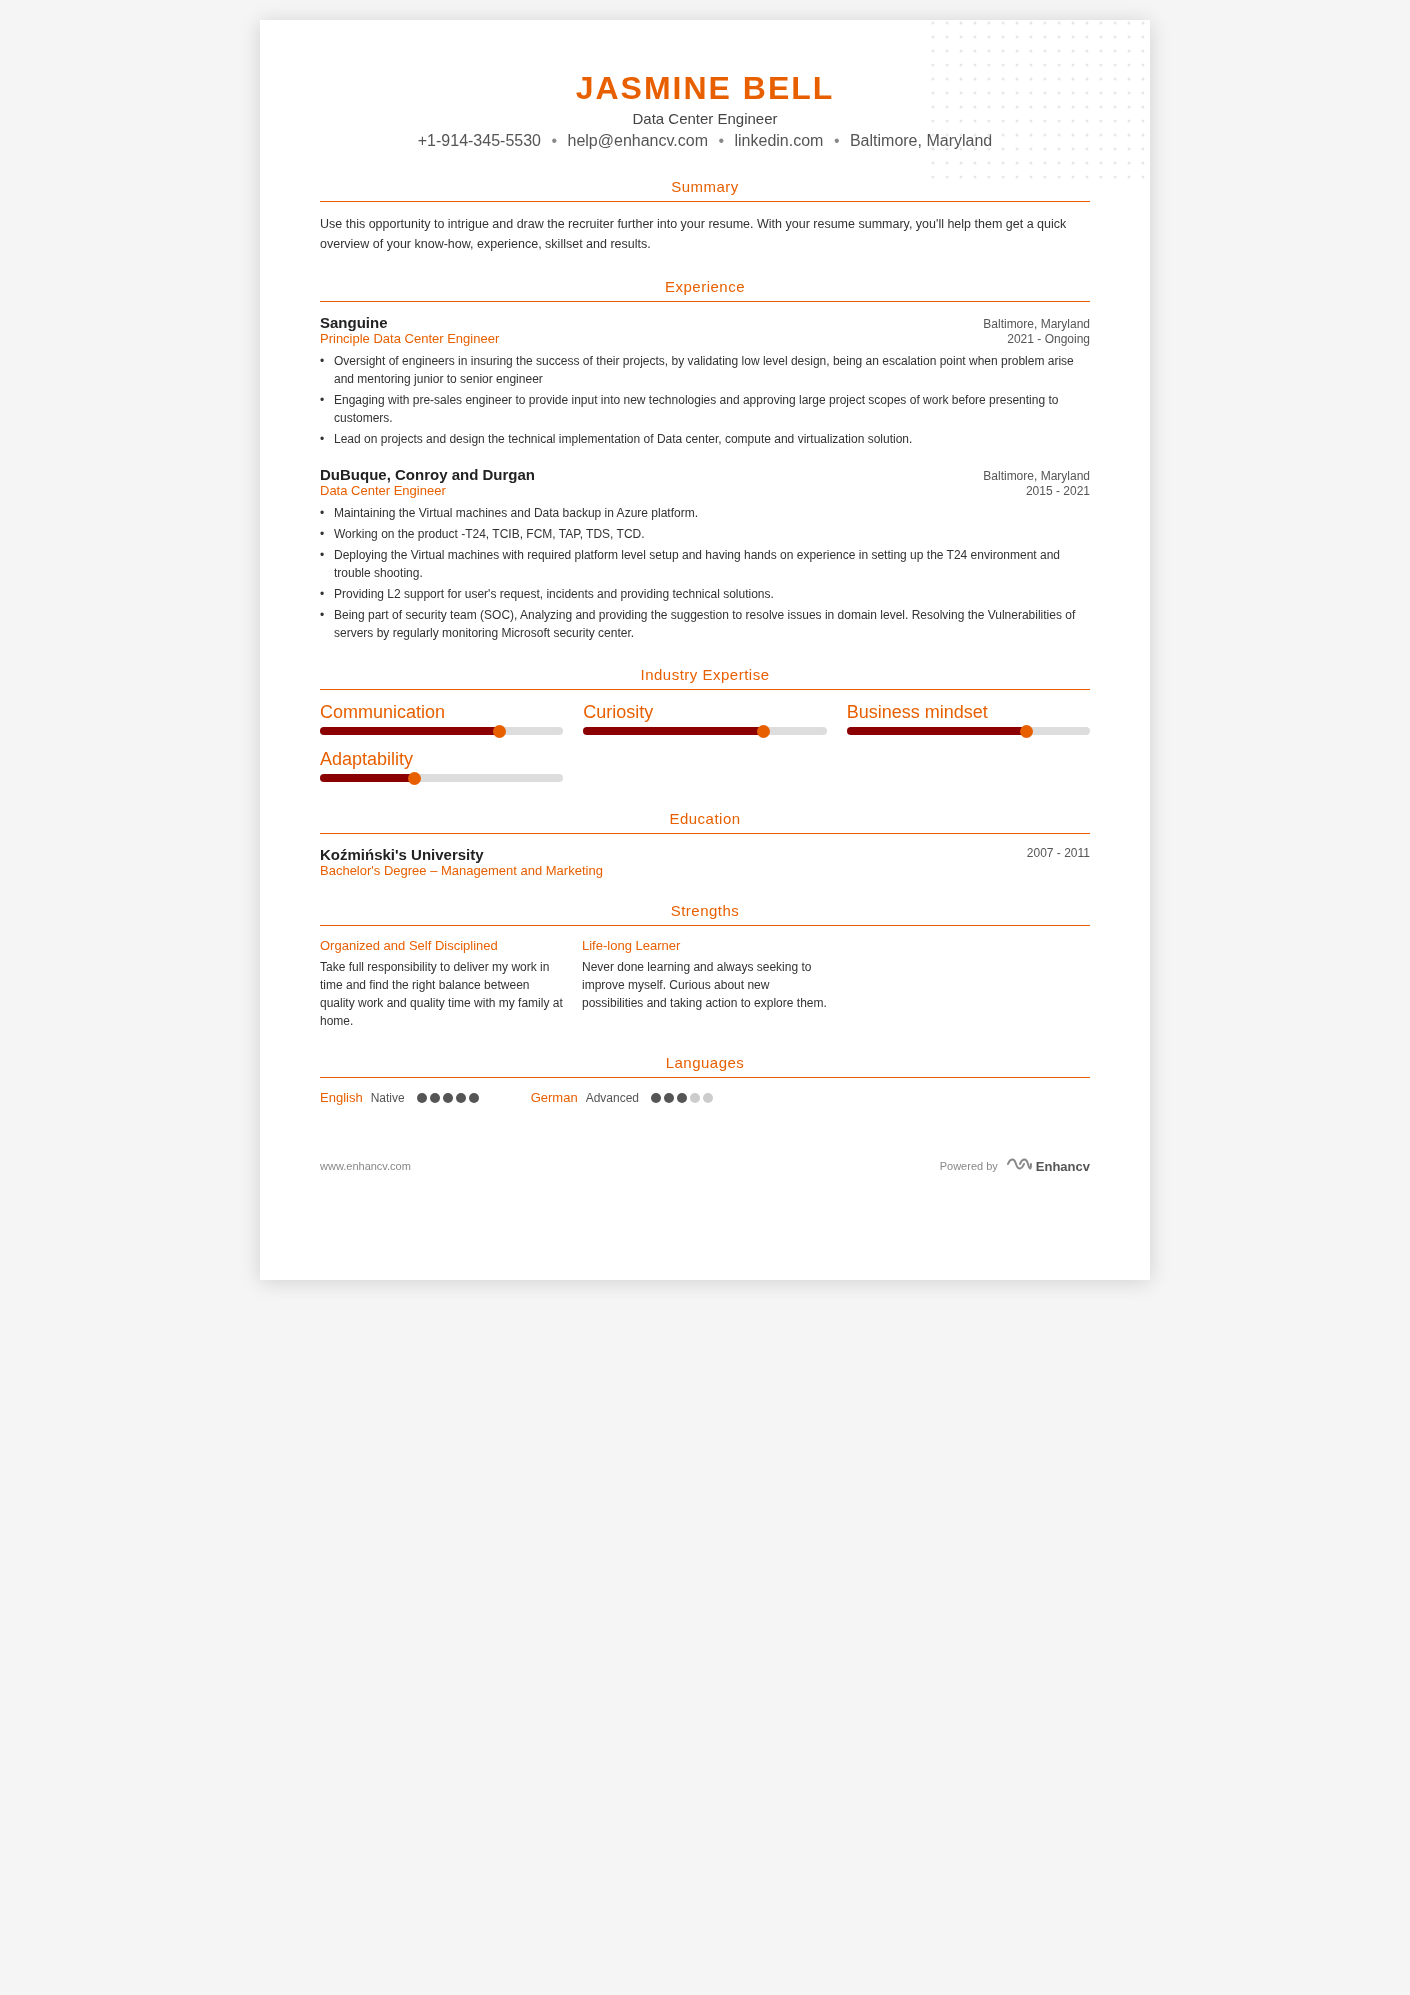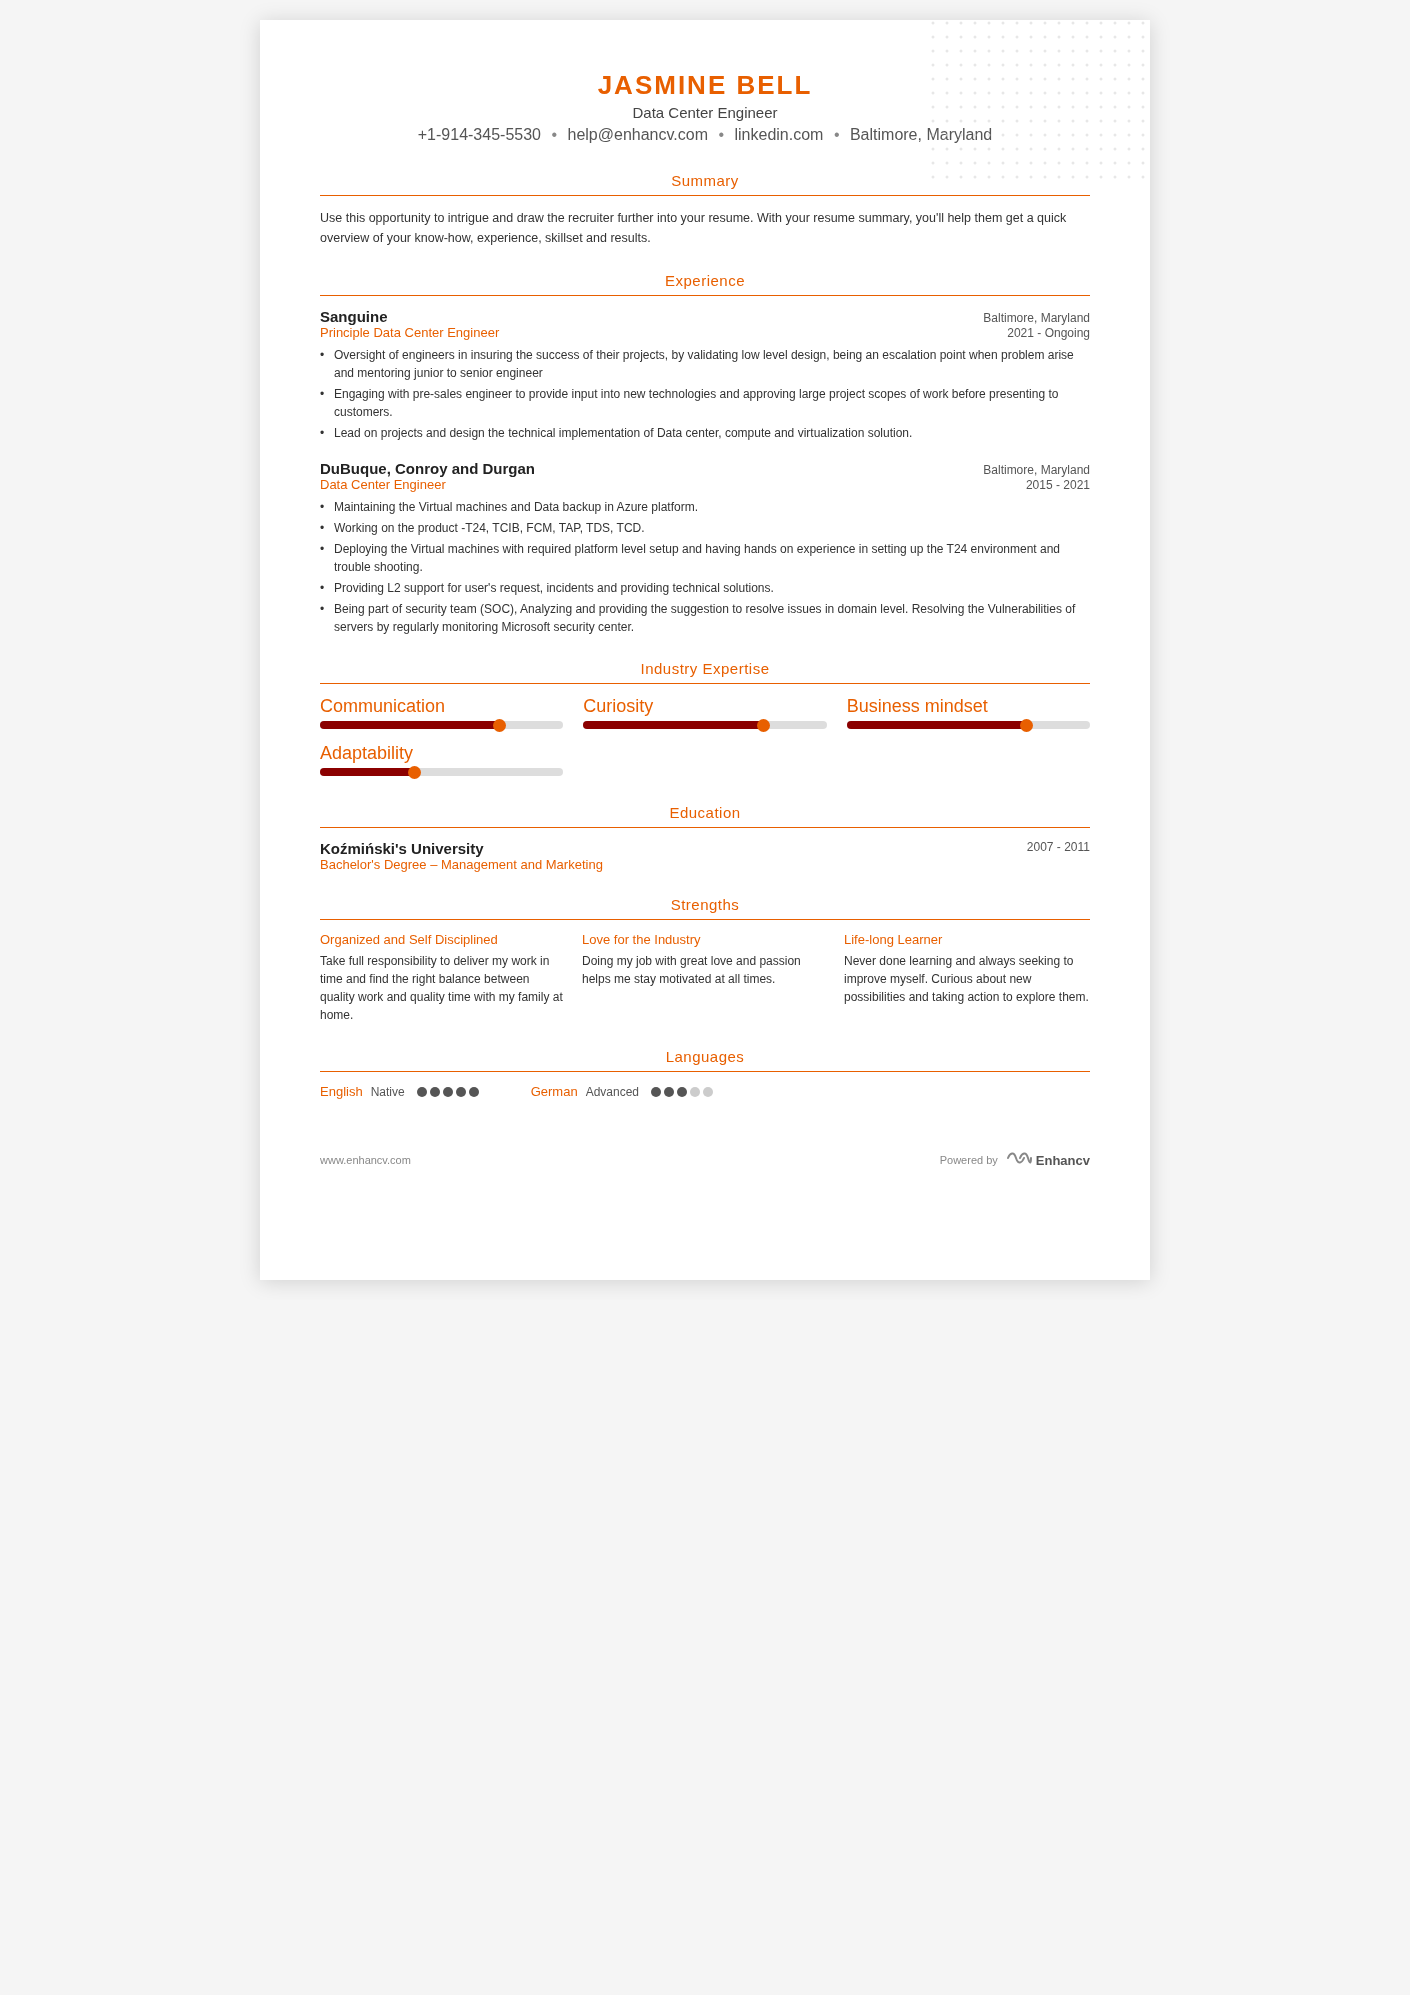--- a/index.html
+++ b/index.html
@@ -28,21 +28,21 @@
       overflow: hidden;
       pointer-events: none;
     }
 
     
     .header {
       text-align: center;
       margin-bottom: 28px;
     }
     .name {
-      font-size: 26px;
+      font-size: 32px;
       font-weight: bold;
       color: #e85f00;
       letter-spacing: 2px;
       font-family: Arial, sans-serif;
     }
     .job-title {
       font-size: 15px;
       color: #444;
       font-family: Arial, sans-serif;
       margin-top: 3px;
@@ -430,24 +430,20 @@
     </div>
   </div>
 
   <div class="section">
     <div class="section-title">Strengths</div>
     <hr class="section-divider">
     <div class="strengths-grid">
       <div class="strength-item">
         <div class="strength-title">Organized and Self Disciplined</div>
         <div class="strength-desc">Take full responsibility to deliver my work in time and find the right balance between quality work and quality time with my family at home.</div>
-      </div>
-      <div class="strength-item">
-        <div class="strength-title">Love for the Industry</div>
-        <div class="strength-desc">Doing my job with great love and passion helps me stay motivated at all times.</div>
       </div>
       <div class="strength-item">
         <div class="strength-title">Life-long Learner</div>
         <div class="strength-desc">Never done learning and always seeking to improve myself. Curious about new possibilities and taking action to explore them.</div>
       </div>
     </div>
   </div>
 
   <div class="section">
     <div class="section-title">Languages</div>

